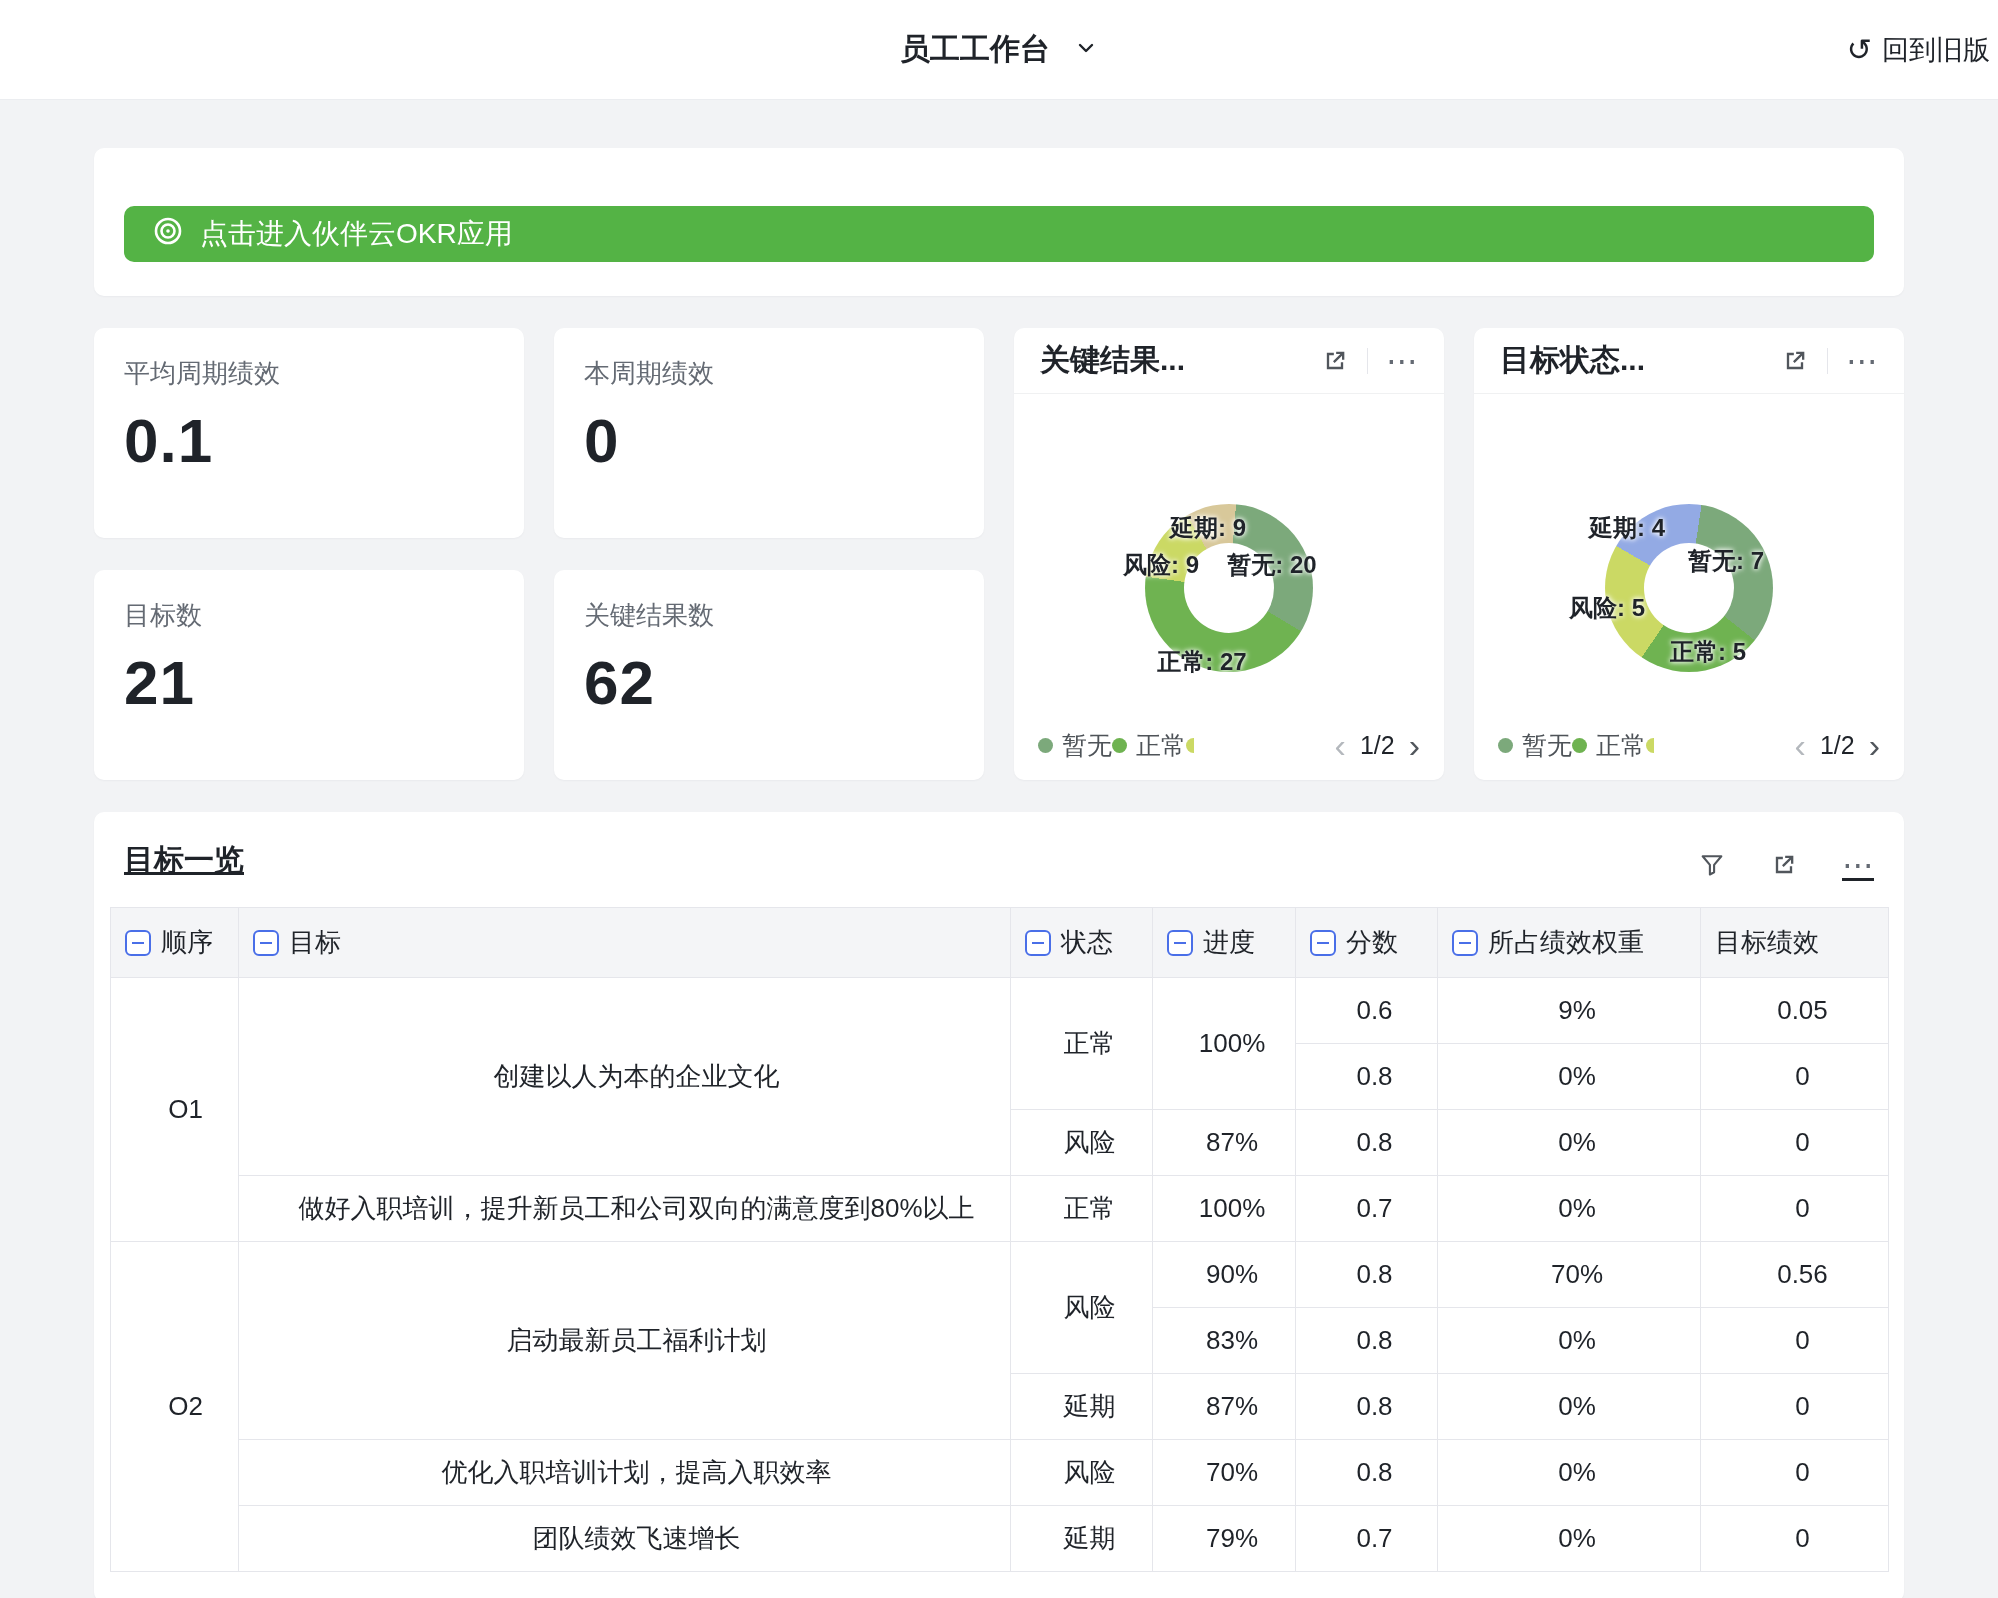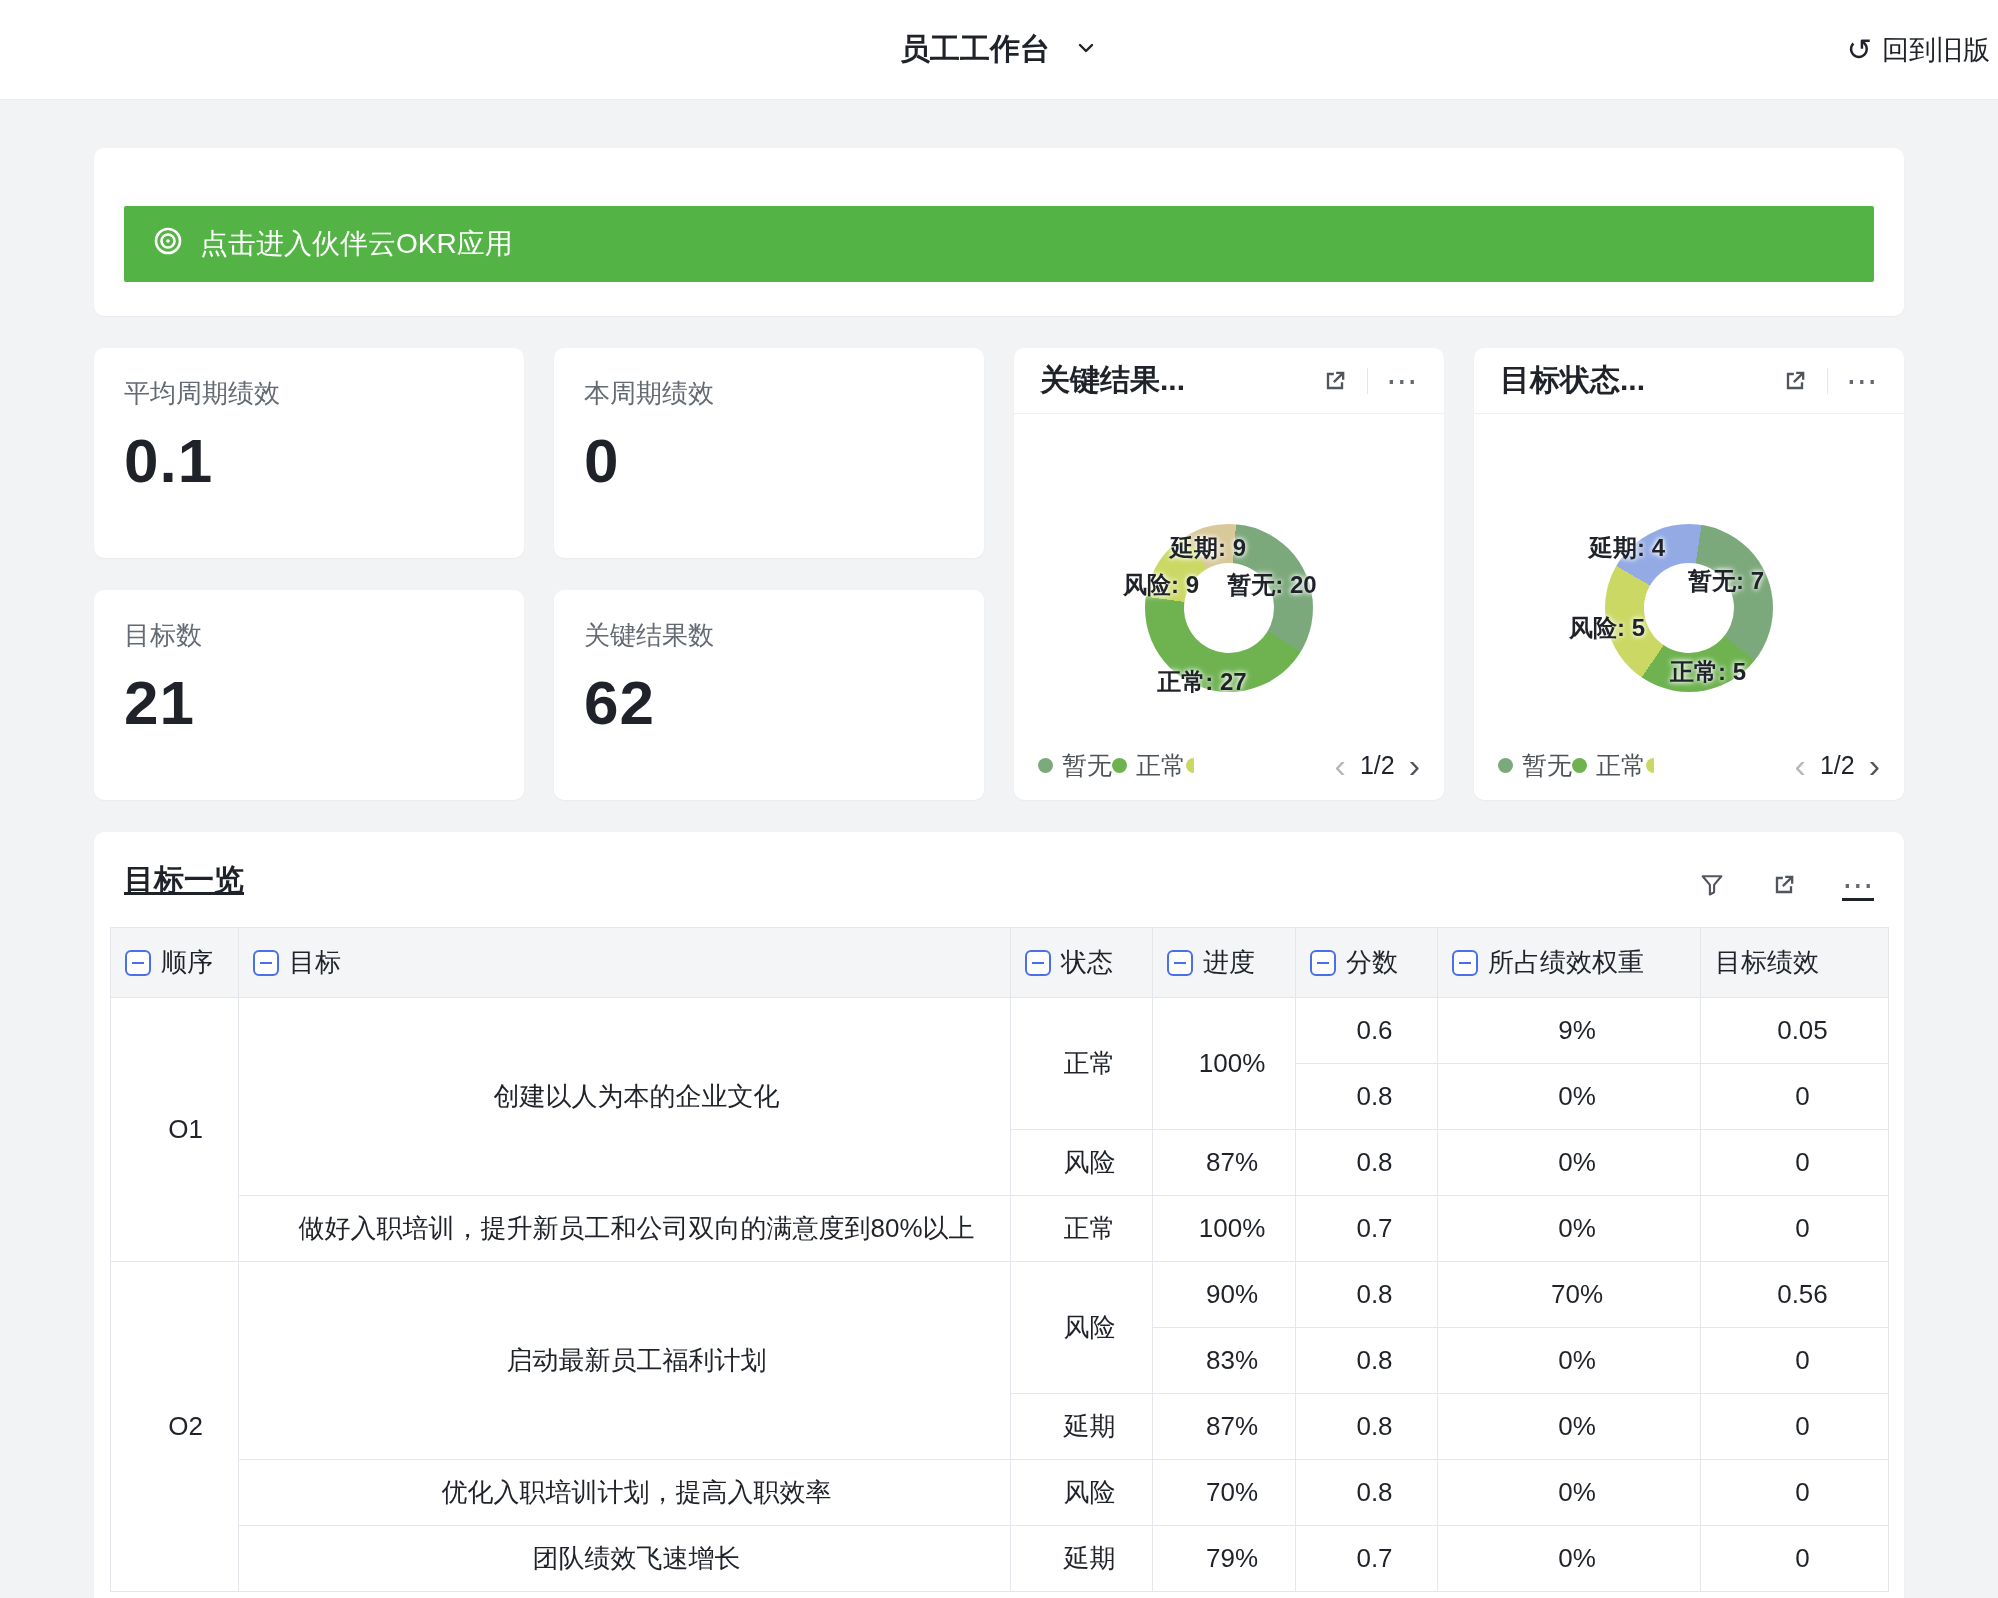--- a/index.html
+++ b/index.html
@@ -26,21 +26,21 @@
   
   .content { padding:0 94px; }
   .card {
     background:#fff; border-radius:10px;
     box-shadow:0 1px 2px rgba(31,35,41,.04);
   }
   
   .shortcuts { margin-top:48px; padding:30px 30px 34px; }
   .section-title { font-size:30px; font-weight:700; }
   .okr-btn {
-    margin-top:28px; width:100%; height:76px; border:none; border-radius:2px;
+    margin-top:28px; width:100%; height:56px; border:none; border-radius:10px;
     background:#54b345; color:#fff; font-size:28px;
     font-family:inherit; display:flex; align-items:center; gap:16px;
     padding:0 28px; cursor:pointer;
   }
   
   .grid {
     margin-top:32px; display:grid;
     grid-template-columns:repeat(4,1fr);
     grid-auto-rows:210px; column-gap:30px; row-gap:32px;
   }

